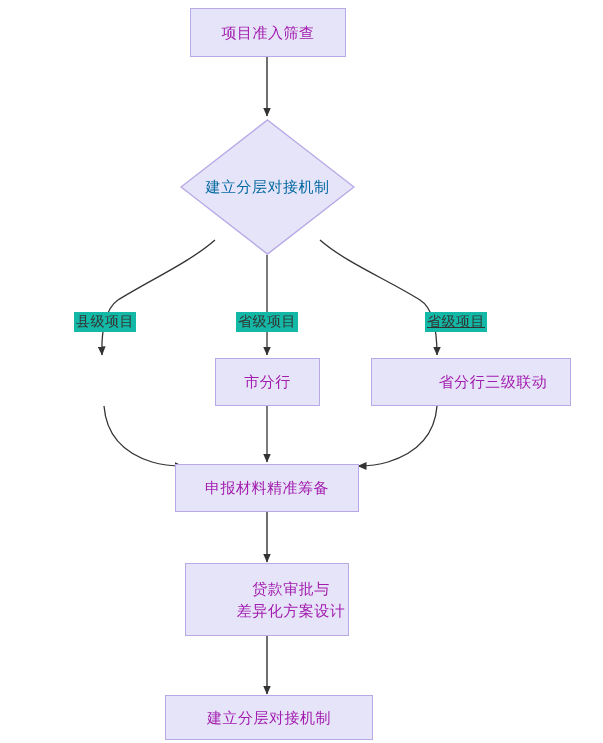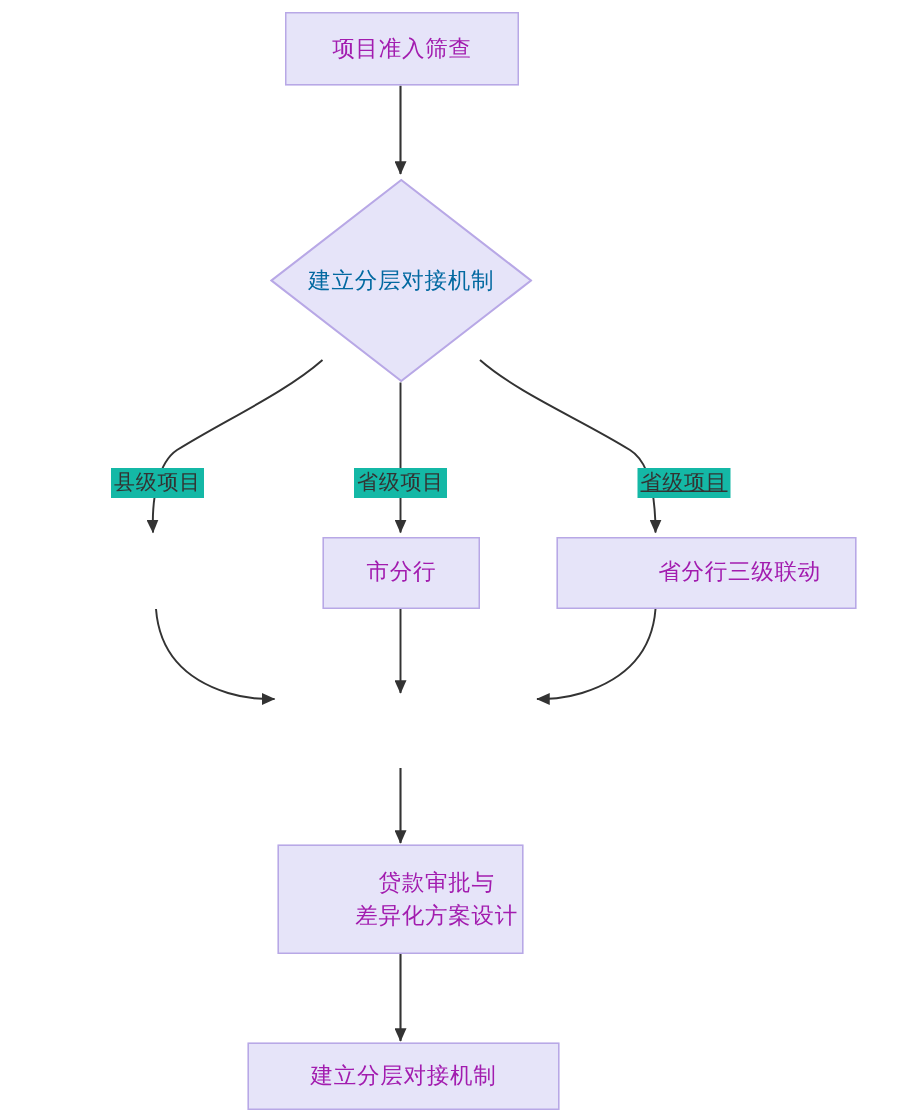--- a/index.html
+++ b/index.html
@@ -127,20 +127,23 @@
 
 
   <div class="node" style="left:215px; top:358px; width:105px; height:48px;">
     <span class="node-text">市分行</span>
   </div>
 
   <div class="node" style="left:371px; top:358px; width:200px; height:48px;padding-left:44px;">
     <span class="node-text">省分行三级联动</span>
   </div>
 
+  <div class="node" style="left:175px; top:464px; width:184px; height:48px;">
+    <span class="node-text">申报材料精准筹备</span>
+  </div>
 
   <div class="node" style="left:185px; top:563px; width:164px; height:73px;padding-left:48px;">
     <span class="node-text">贷款审批与
 差异化方案设计</span>
   </div>
 
   <div class="node" style="left:165px; top:695px; width:208px; height:45px;">
     <span class="node-text">建立分层对接机制</span>
   </div>
 

